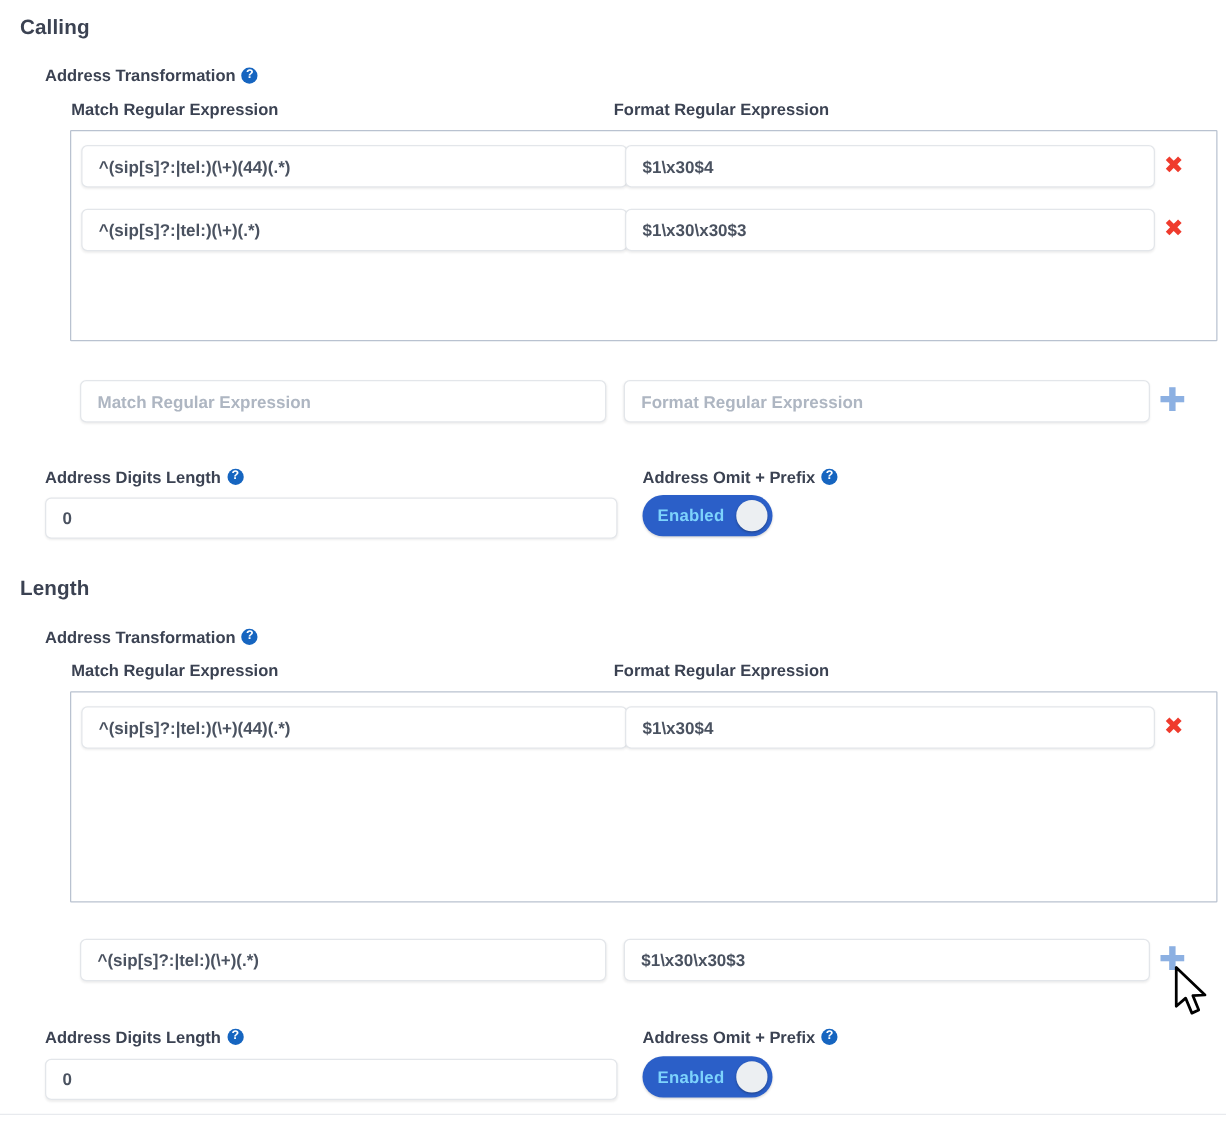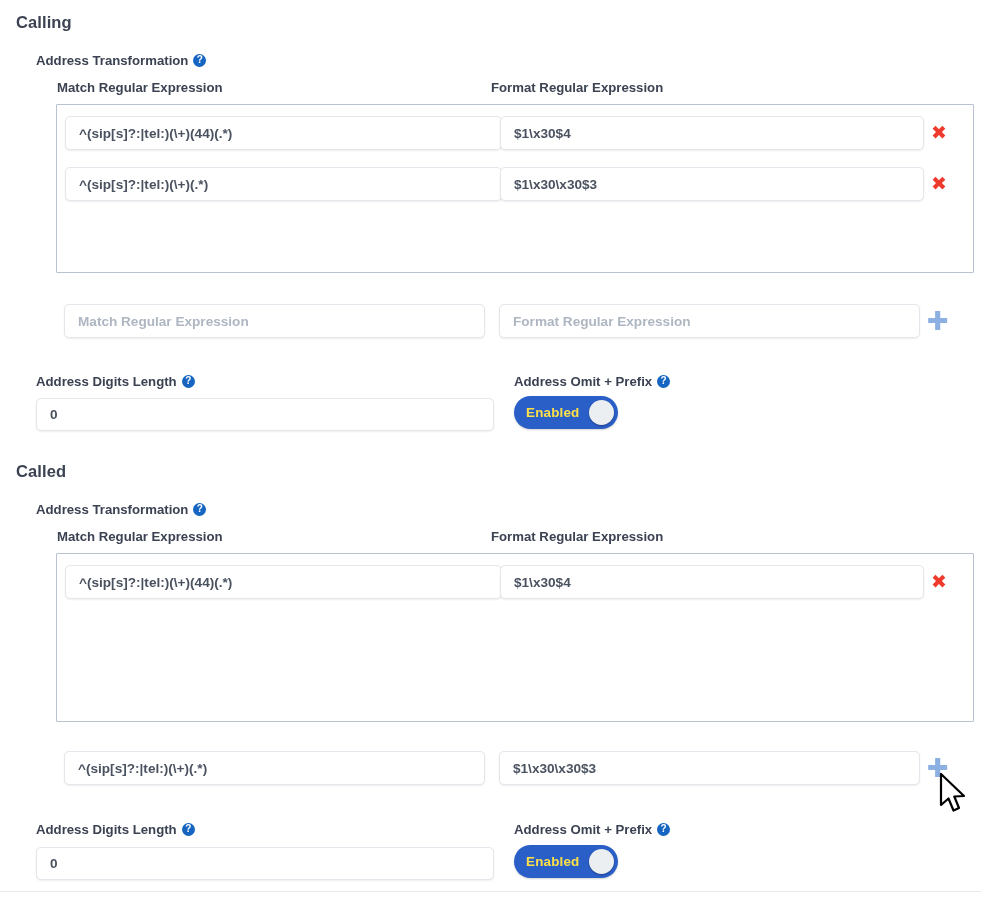--- a/index.html
+++ b/index.html
@@ -115,21 +115,21 @@
     border-radius: 17px;
     background: #2b5fc8;
     display: flex;
     align-items: center;
     justify-content: space-between;
     padding: 0 4px 0 12px;
     cursor: pointer;
     box-shadow: 0 1px 2px rgba(0,0,0,0.18);
   }
   .toggle-label {
-    color: #fde047;
+    color: #7dd3fc;
     font-size: 13.4px;
     font-weight: bold;
     letter-spacing: 0.2px;
   }
   .toggle-knob {
     width: 25px; height: 25px;
     border-radius: 50%;
     background: #eceff2;
     box-shadow: 0 1px 2px rgba(0,0,0,0.3);
     flex: 0 0 auto;
@@ -200,21 +200,21 @@
     <span>Address Omit + Prefix</span>
     <span class="help-icon">
         <span>?</span>
       </span>
   </div>
   <div class="toggle abs" style="left:514px; top:396px;">
     <span class="toggle-label">Enabled</span>
     <span class="toggle-knob"></span>
   </div>
 
-  <div class="section-title abs" style="left:16px; top:462px;">Called</div>
+  <div class="section-title abs" style="left:16px; top:462px;">Length</div>
 
   <div class="sub-label abs" style="left:36px; top:502px;">
     <span>Address Transformation</span>
     <span class="help-icon">
         <span>?</span>
       </span>
   </div>
 
   <div class="col-head abs" style="left:57px; top:529px;">Match Regular Expression</div>
   <div class="col-head abs" style="left:491px; top:529px;">Format Regular Expression</div>

